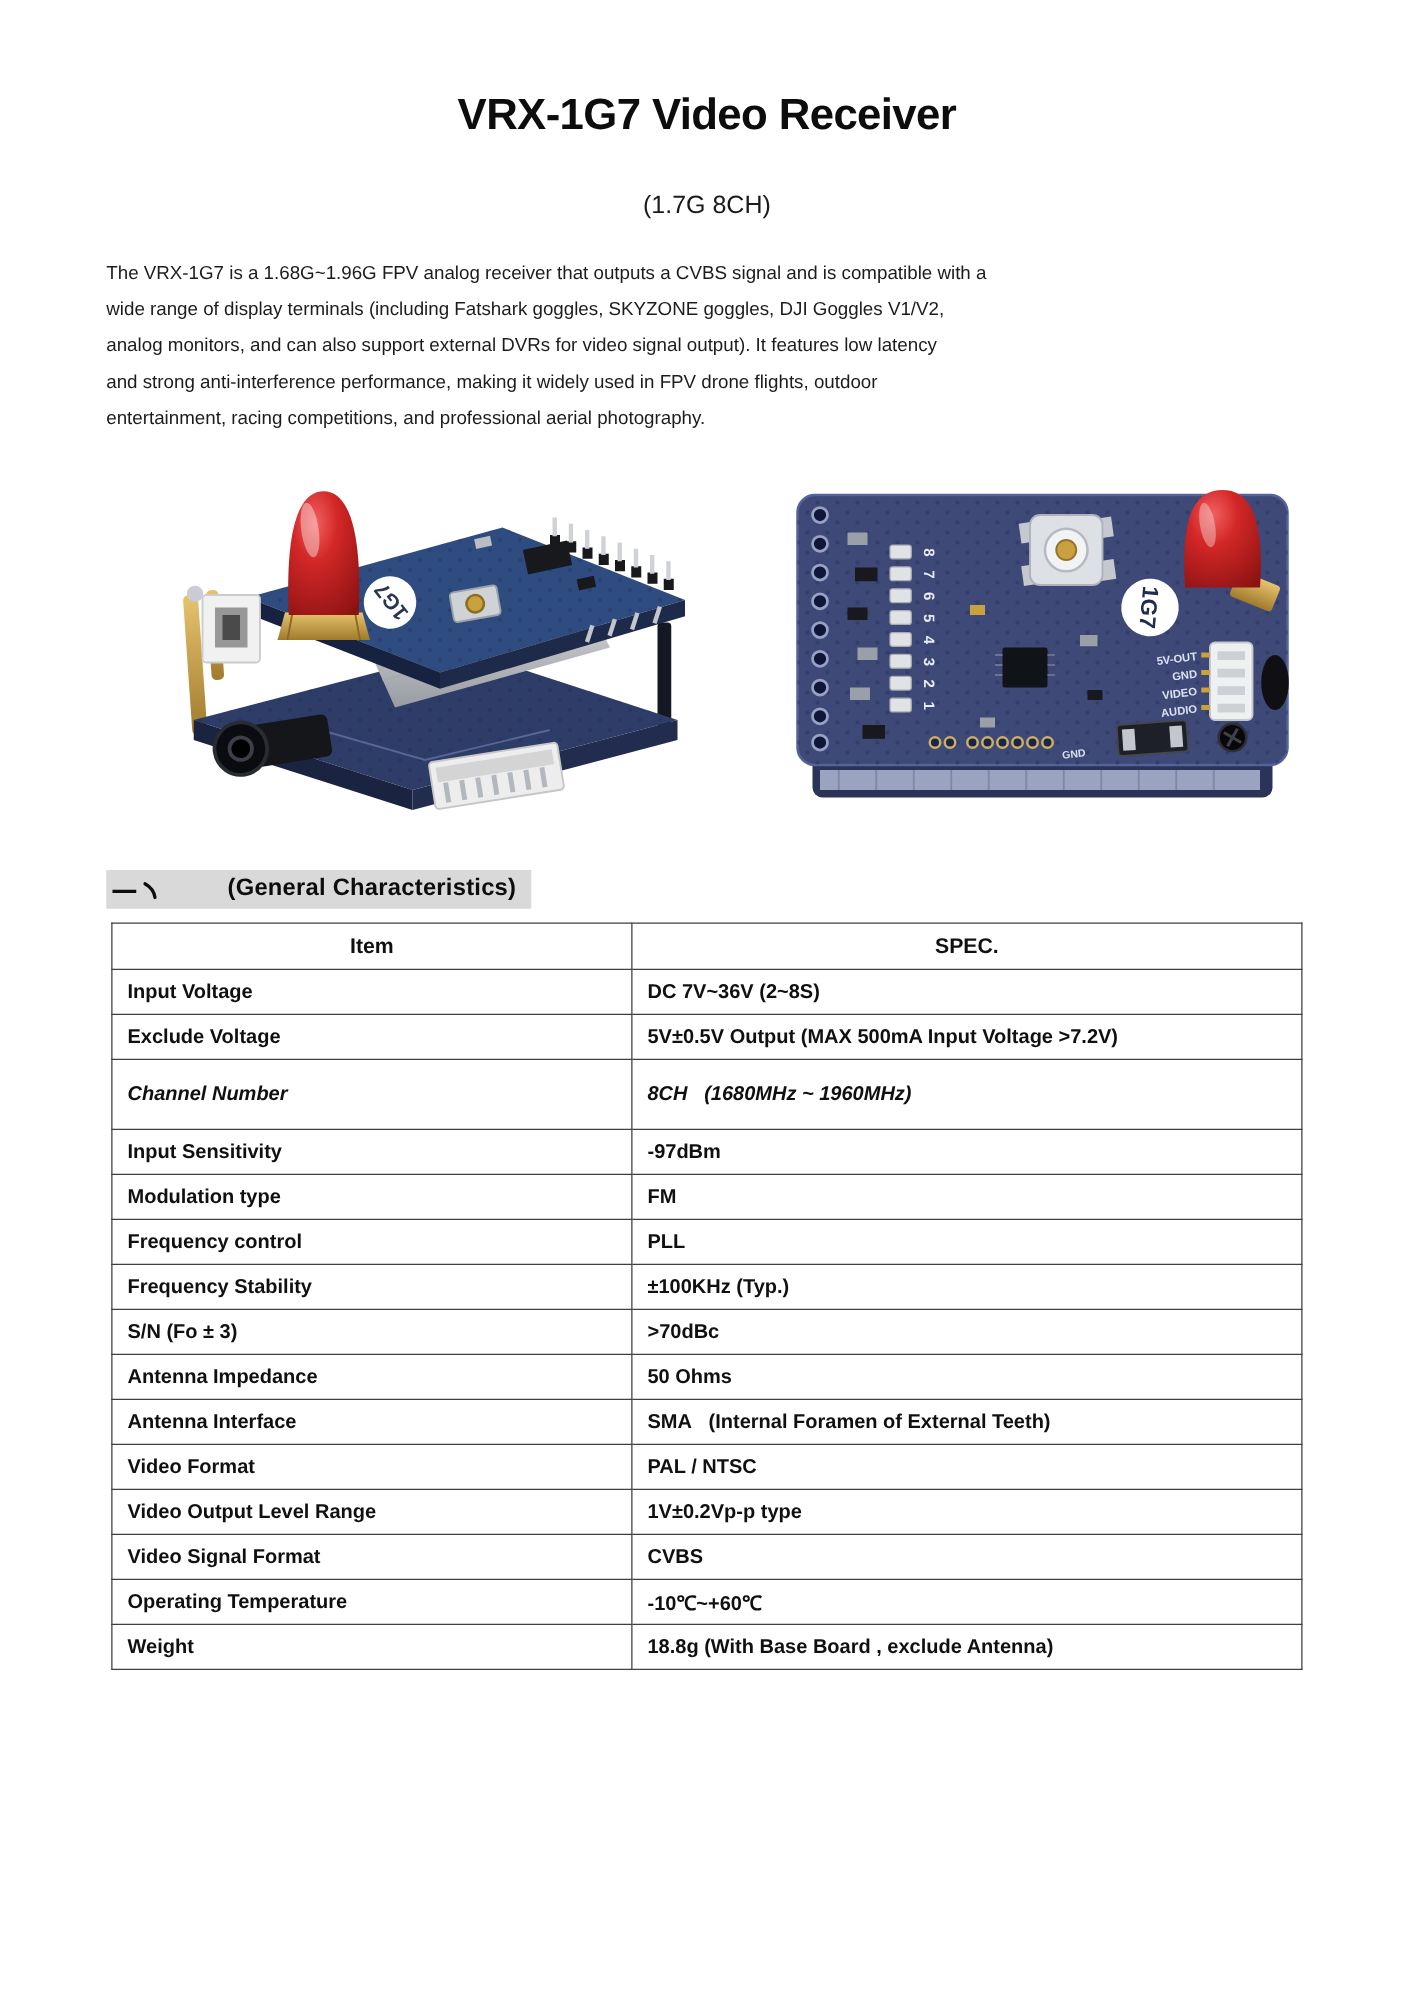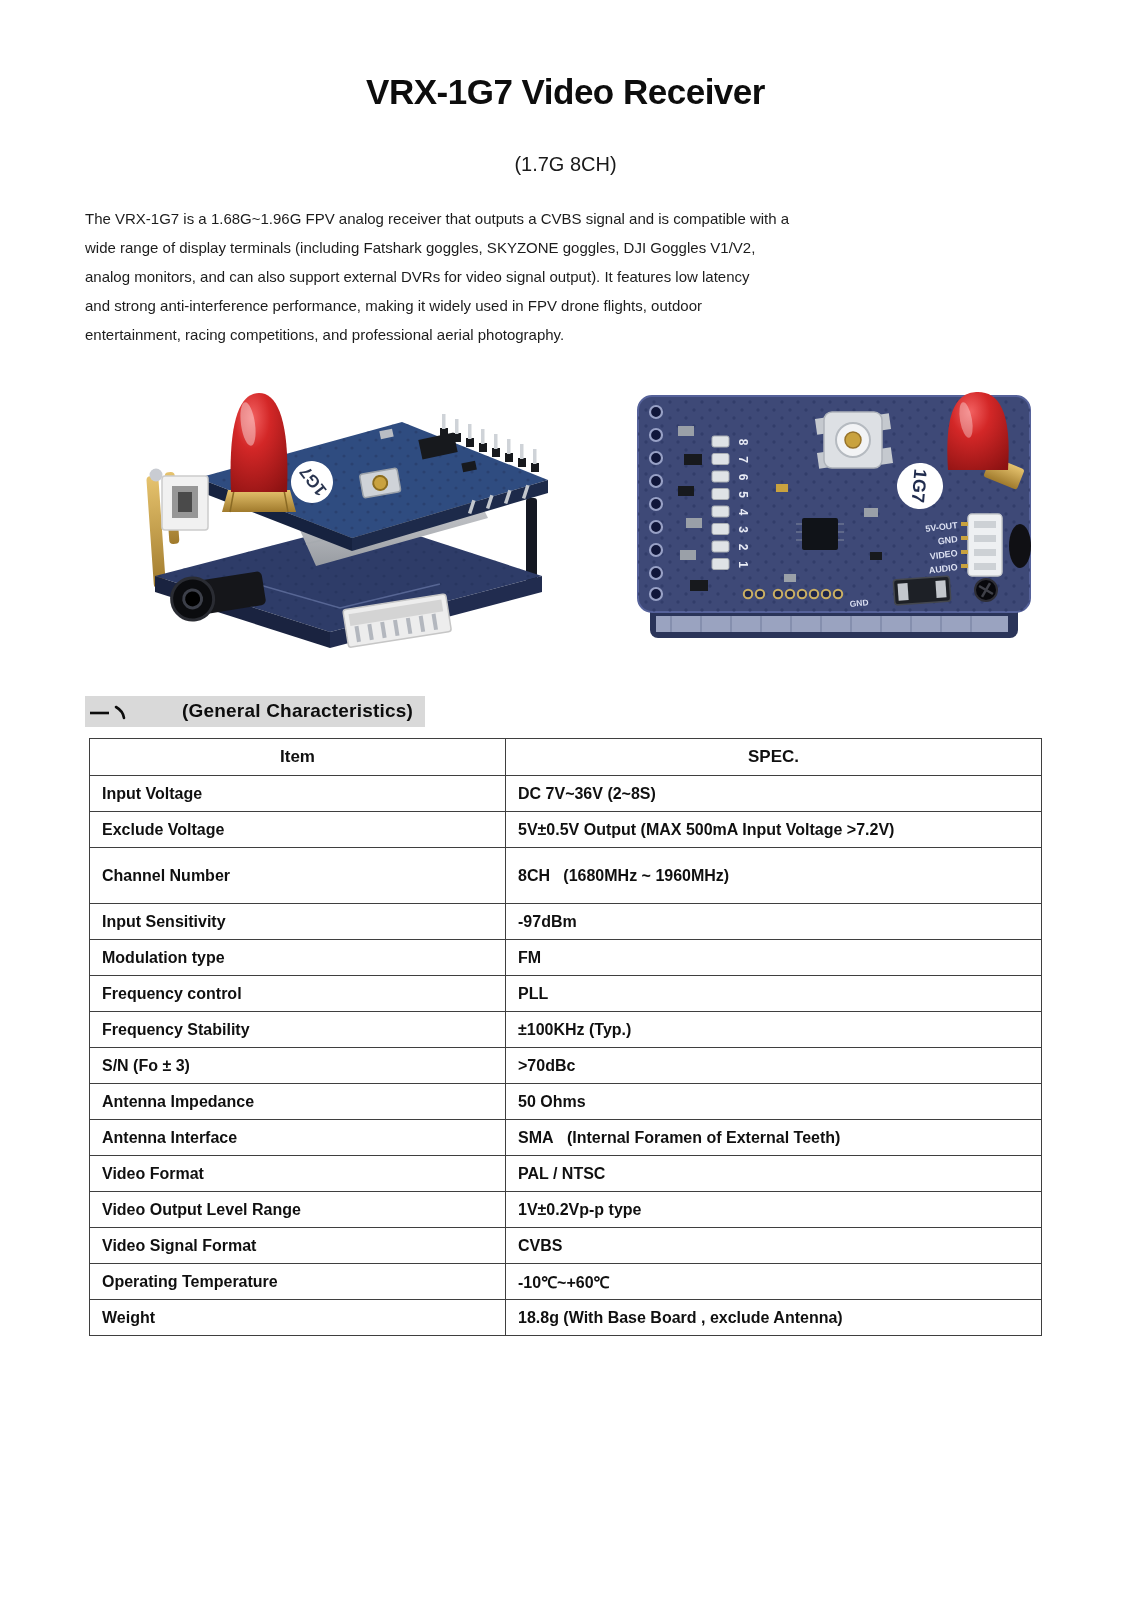--- a/index.html
+++ b/index.html
@@ -18,21 +18,21 @@
                    padding:3px 12px 4px 3px;display:flex;align-items:center;gap:10px;}
   .cjk-prefix{display:inline-block;line-height:0;}
   .section-heading .head-text{font-size:19px;font-weight:700;color:#0d0d0d;letter-spacing:.2px;margin-left:44px;}
   .spec-table{position:absolute;left:89px;top:738px;width:953px;border-collapse:collapse;
               table-layout:fixed;}
   .spec-table th,.spec-table td{border:1.5px solid #3f3f3f;font-weight:700;font-size:16px;
               color:#101010;padding:0 16px 0 12px;vertical-align:middle;
               font-family:"Liberation Sans",sans-serif;overflow:hidden;white-space:nowrap;}
   .spec-table th{height:36px;text-align:center;font-size:17px;padding:0;}
   .spec-table td{height:35px;}
-  .spec-table tr.tall td{height:55px;}
+  .spec-table tr.tall td{height:55px;font-style:italic;}
   .spec-table col.c1{width:416px;}
   svg text{font-family:"Liberation Sans",sans-serif;}
 </style>
 </head>
 <body>
 
 <div class="page">
 
   <div class="doc-title">VRX-1G7 Video Receiver</div>
   <div class="doc-subtitle">(1.7G 8CH)</div>

